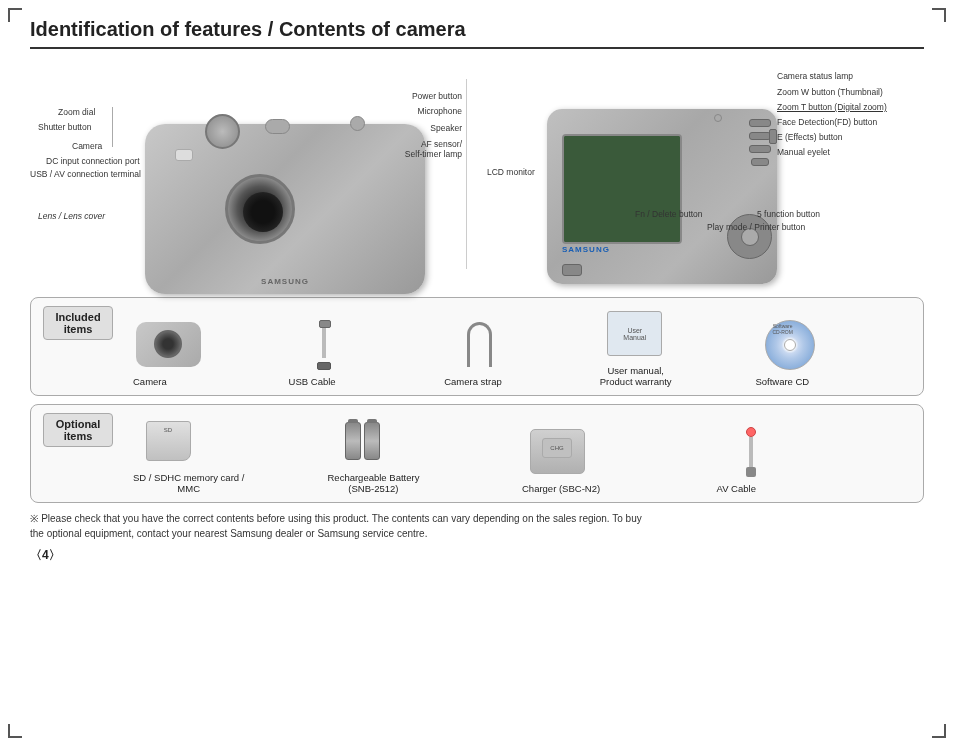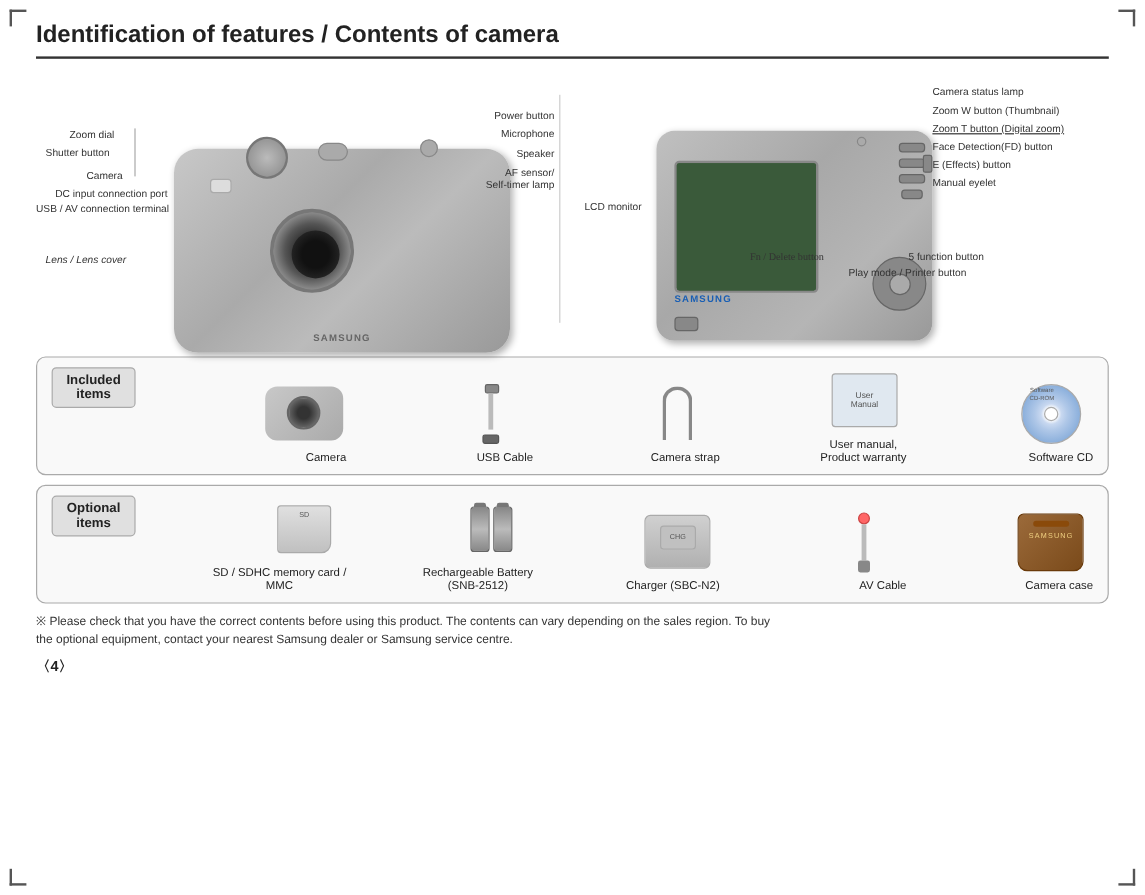--- a/index.html
+++ b/index.html
@@ -160,21 +160,21 @@
       display: flex;
       align-items: flex-end;
       gap: 0;
       margin-left: 90px;
       min-height: 80px;
     }
 
     .item-cell {
       display: flex;
       flex-direction: column;
-      align-items: flex-end;
+      align-items: flex-start;
       flex: 1;
       font-size: 9.5px;
       text-align: center;
     }
 
     .item-img {
       width: 70px;
       height: 55px;
       display: flex;
       align-items: center;
@@ -424,21 +424,21 @@
         </div>
 
         <div class="lbl" style="top:72px; left:0px;margin-top:36px;">LCD monitor</div>
 
         <div class="lbl" style="top:12px; left:290px;">Camera status lamp</div>
         <div class="lbl" style="top:28px; left:290px;">Zoom W button (Thumbnail)</div>
         <div class="lbl" style="top:43px; left:290px;text-decoration:underline;">Zoom T button (Digital zoom)</div>
         <div class="lbl" style="top:58px; left:290px;">Face Detection(FD) button</div>
         <div class="lbl" style="top:73px; left:290px;">E (Effects) button</div>
         <div class="lbl" style="top:88px; left:290px;">Manual eyelet</div>
-        <div class="lbl" style="top:150px; left:138px;font-family:Liberation Serif, serif;">Fn / Delete button</div>
+        <div class="lbl" style="top:150px; left:148px;">Fn / Delete button</div>
         <div class="lbl" style="top:150px; left:270px;">5 function button</div>
         <div class="lbl" style="top:163px; left:220px;">Play mode / Printer button</div>
       </div>
     </div>
   </div>
 
   <div class="items-section">
     <div class="items-header clearfix">
       <span>Included<br>items</span>
     </div>
@@ -530,29 +530,20 @@
           <div style="position:relative;width:35px;height:50px;">
             <div style="position:absolute;top:0;left:12px;width:10px;height:10px;background:#ff6666;border-radius:50%;border:1px solid #cc4444;"></div>
             <div style="position:absolute;top:10px;left:15px;width:4px;height:30px;background:#bbb;"></div>
             <div style="position:absolute;bottom:0;left:12px;width:10px;height:10px;background:#888;border-radius:2px;"></div>
           </div>
         </div>
         <span>AV Cable</span>
       </div>
 
 
-      <div class="item-cell">
-        <div class="item-img">
-          <div class="img-camera-case">
-            <div style="margin:5px auto;width:30px;height:5px;background:#8a4a0a;border-radius:3px;"></div>
-            <div style="margin:3px auto;font-size:6px;color:#f0d080;text-align:center;letter-spacing:1px;">SAMSUNG</div>
-          </div>
-        </div>
-        <span>Camera case</span>
-      </div>
     </div>
   </div>
 
   <div class="note-text">※ Please check that you have the correct contents before using this product. The contents can vary depending on the sales region. To buy<br>   the optional equipment, contact your nearest Samsung dealer or Samsung service centre.</div>
 
   <div class="page-number">〈4〉</div>
 
 </div>
 
 </body></html>

